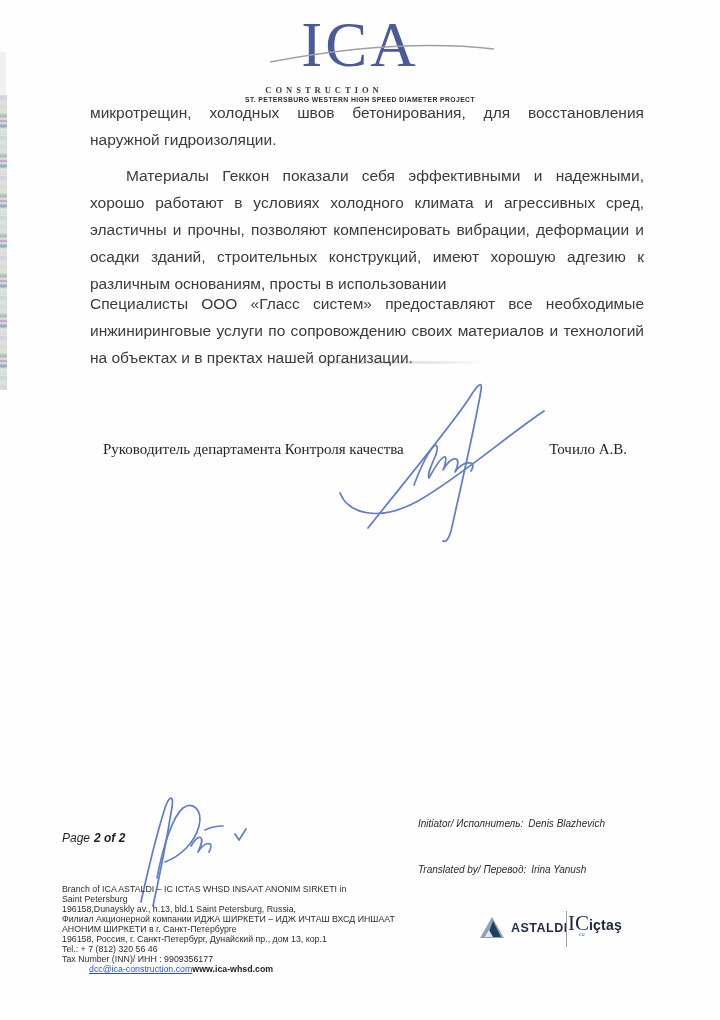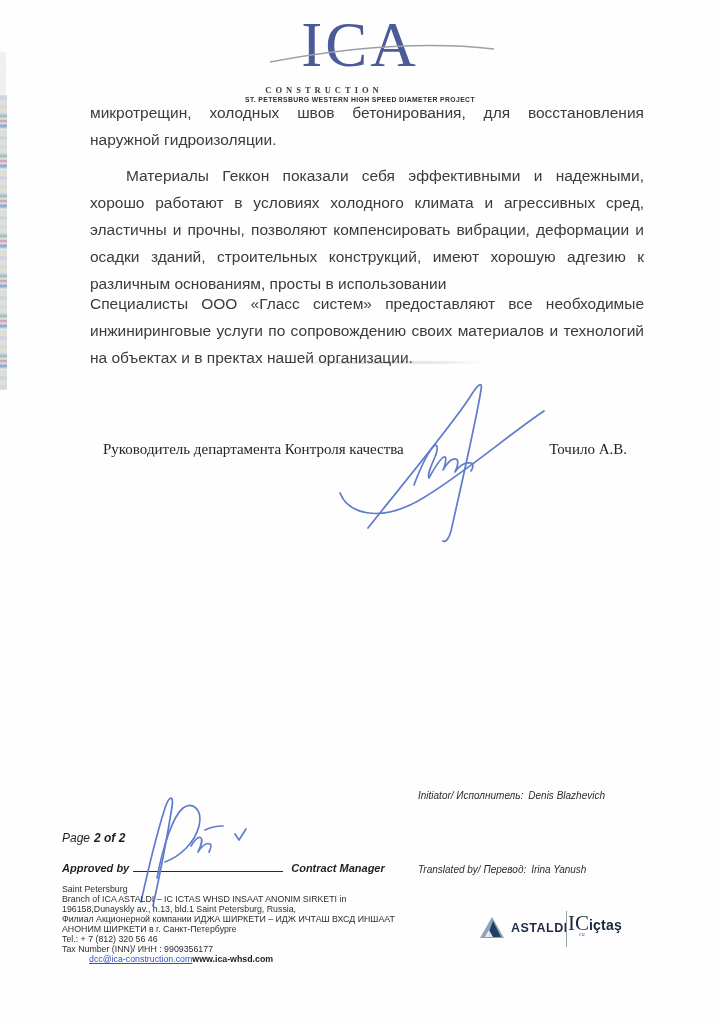--- a/index.html
+++ b/index.html
@@ -75,21 +75,21 @@
   .co-block{
     position:absolute;left:62px;top:884px;width:340px;
     font-size:8.8px;line-height:10px;color:#2d2d2d;
   }
   .co-line{white-space:nowrap;}
   .email{color:#2b50c8;text-decoration:underline;cursor:pointer;padding-left:27px;}
   .website{font-weight:700;color:#1e1e1e;}
   .initiator-line,.translated-line{
     position:absolute;left:418px;font-size:10px;font-style:italic;color:#2a2a2a;white-space:nowrap;
   }
-  .initiator-line{top:790px;font-style:italic;}
+  .initiator-line{top:818px;font-style:italic;}
   .translated-line{top:864px;}
   .initiator-line .name,.translated-line .name{margin-left:5px;}
   .sig-footer{position:absolute;left:105px;top:782px;width:150px;height:126px;}
   
   .astaldi{
     position:absolute;left:480px;top:916px;display:flex;align-items:center;gap:7px;
   }
   .astaldi-word{
     font-size:12.5px;font-weight:700;color:#1e2a45;letter-spacing:.5px;
     font-family:"Liberation Sans",sans-serif;
@@ -136,38 +136,36 @@
   <svg class="sig-main" viewBox="0 0 220 172">
     <path class="sig-stroke" d="M 38,155 C 72,112 122,52 140,24 C 146,14 153,6 151,17 C 148,36 133,105 121,158 C 119,165 116,170 113,168"></path>
     <path class="sig-stroke" d="M 10,120 C 18,140 48,150 88,128 C 130,104 178,62 214,38"></path>
     <path class="sig-stroke" d="M 84,112 C 90,96 98,80 103,74 C 107,69 109,74 105,84 C 101,93 97,102 99,105 C 104,96 110,85 114,84 C 117,83 116,90 113,97 C 117,90 122,85 126,86 C 129,87 128,93 125,99 C 129,93 135,89 141,90 C 144,91 143,95 141,98"></path>
   </svg>
 
   <div class="page-label">
     <span class="pg-prefix">Page</span><b>2 of 2</b>
   </div>
 
-  <div class="approved-row">
-    <span>Approved by</span><span class="sig-line"></span><span>Contract  Manager</span>
-  </div>
 
   <svg class="sig-footer" viewBox="0 0 150 126">
     <path class="sig-stroke" d="M 36,120 C 43,88 53,48 60,26 C 64,14 69,12 67,25 C 63,50 55,92 48,124"></path>
     <path class="sig-stroke" d="M 52,96 C 58,64 68,34 78,26 C 88,19 98,28 94,44 C 90,60 76,74 60,80"></path>
     <path class="sig-stroke" d="M 86,64 C 90,57 94,54 96,56 C 98,58 95,66 93,70 C 97,64 101,60 105,62 C 107,63 105,68 104,70"></path>
     <path class="sig-stroke" d="M 100,48 C 106,45 112,44 118,44"></path>
     <path class="sig-stroke" d="M 130,52 L 134,58 L 141,47"></path>
   </svg>
 
   <div class="co-block">
+    <div class="co-line">Branch of ICA ASTALDI – IC ICTAS WHSD INSAAT ANONIM SIRKETI in</div>
     <div class="co-line">Saint Petersburg</div>
-    <div class="co-line">Branch of ICA ASTALDI – IC ICTAS WHSD INSAAT ANONIM SIRKETI in</div>
     <div class="co-line">196158,Dunayskly av., h.13, bld.1 Saint Petersburg, Russia,</div>
     <div class="co-line">Филиал Акционерной компании ИДЖА ШИРКЕТИ – ИДЖ ИЧТАШ ВХСД ИНШААТ</div>
     <div class="co-line">АНОНИМ ШИРКЕТИ в г. Санкт-Петербурге</div>
+    <div class="co-line">196158, Россия, г. Санкт-Петербург, Дунайский пр., дом 13, кор.1</div>
     <div class="co-line">Tel.: + 7 (812) 320 56 46</div>
     <div class="co-line">Tax Number (INN)/ ИНН : 9909356177</div>
     <div class="co-line">
       <a class="email">dcc@ica-construction.com</a><span class="website">www.ica-whsd.com</span>
     </div>
   </div>
 
   <div class="initiator-line">
     <span>Initiator/ Исполнитель:</span><span class="name">Denis Blazhevich</span>
   </div>

